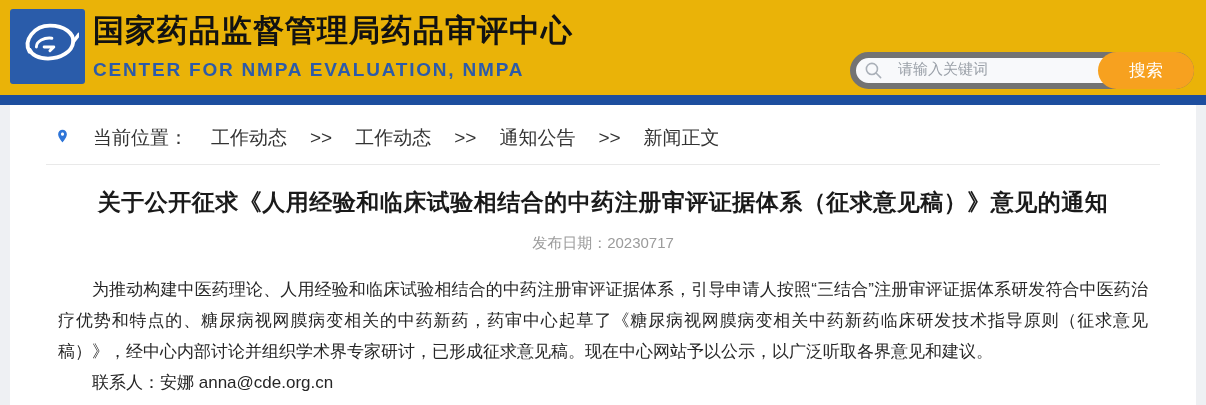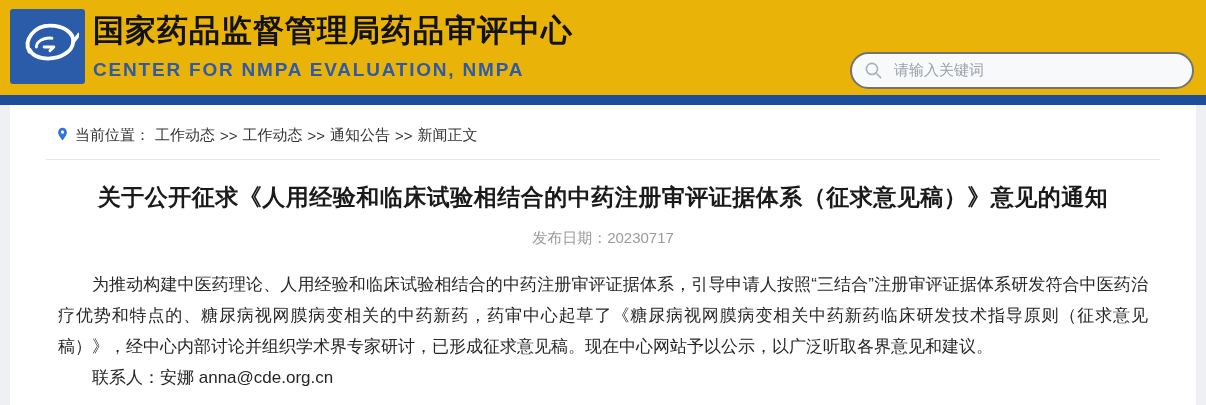--- a/index.html
+++ b/index.html
@@ -19,41 +19,41 @@
   }
   .brand { position:absolute; left:93px; top:10px; }
   .brand-cn { font-size:31px; font-weight:bold; color:#121212; letter-spacing:1px; }
   .brand-en { margin-top:7px; font-size:19px; font-weight:bold; color:#2d5ba9; letter-spacing:1.8px; }
   .toplinks { position:absolute; right:16px; top:12px; display:flex; gap:36px; align-items:center; }
   .toplink { display:flex; align-items:center; gap:9px; font-size:15px; color:#3c3c3c; cursor:pointer; }
   .toplink svg { display:block; }
   .searchbar { position:absolute; right:12px; top:52px; width:344px; height:37px; }
   .search-input {
     width:100%; height:100%;
-    border:2px solid #737373; background:#f8f9fb;
+    border:6px solid #737373; background:#f8f9fb;
     border-radius:19px; padding:0 104px 0 42px;
     font-size:15px; color:#333; outline:none;
-    font-family:Liberation Serif, serif;
+    font-family:Liberation Mono, monospace;
   }
   .search-input::placeholder { color:#9aa0a8; }
   .magnifier { position:absolute; left:14px; top:9px; }
   .search-btn {
     position:absolute; right:0; top:0; width:96px; height:37px;
     border:none; border-radius:19px; background:#f7a11f;
     color:#fff; font-size:17px; cursor:pointer;
     font-family:"Liberation Sans","DejaVu Sans",sans-serif;
   }
   
   .bluebar { width:100%; height:10px; background:#1d4e9e; }
   
   .main { padding:0 10px; height:300px; }
   .card { background:#ffffff; height:100%; padding:0 36px; }
   .breadcrumb {
-    display:flex; align-items:center; gap:5px;
-    padding-top:20px; margin-left:9px; font-size:15px; color:#333;
+    display:flex; align-items:center; gap:23px;
+    padding-top:20px; margin-left:9px; font-size:19px; color:#333;
   }
   .crumb { cursor:pointer; }
   .crumb-current { cursor:default; }
   .crumb-sep { color:#333; }
   .divider { border-bottom:1px solid #e9e9e9; margin-top:13px; }
   .article-title {
     text-align:center; font-size:23px; font-weight:bold;
     color:#1a1a1a; margin-top:22px; letter-spacing:0.5px;
   }
   .pub-date { text-align:center; font-size:15px; color:#9b9b9b; margin-top:16px; }
@@ -86,20 +86,21 @@
 
 
   <div class="searchbar">
     <input class="search-input" type="text" placeholder="请输入关键词" style="">
     <span class="magnifier">
       <svg width="19" height="19" viewBox="0 0 24 24" fill="none">
           <circle cx="10" cy="10" r="7" stroke="#aab0b8" stroke-width="2"></circle>
           <path d="M15.5 15.5 L21 21" stroke="#aab0b8" stroke-width="2" stroke-linecap="round"></path>
         </svg>
     </span>
+    <button class="search-btn">搜索</button>
   </div>
 </div>
 
 <div class="bluebar"></div>
 
 <div class="main">
   <div class="card">
 
     <div class="breadcrumb">
       <span>

